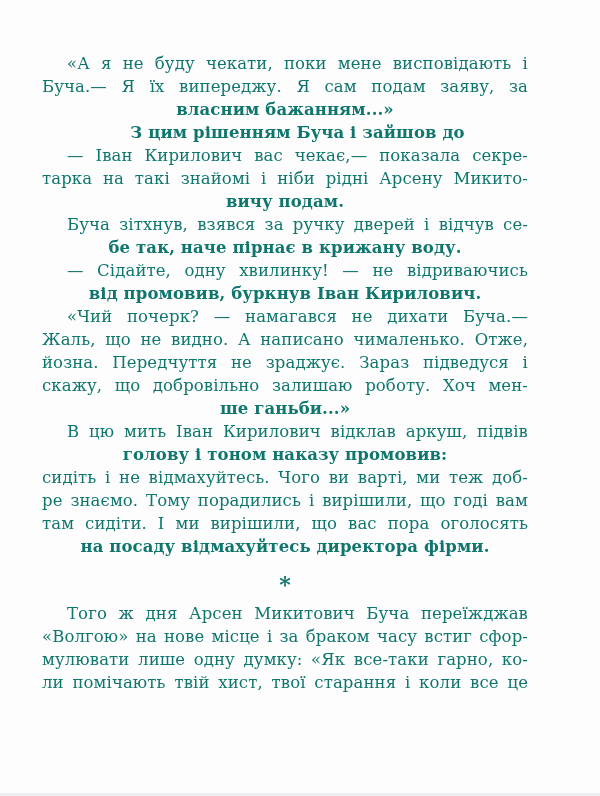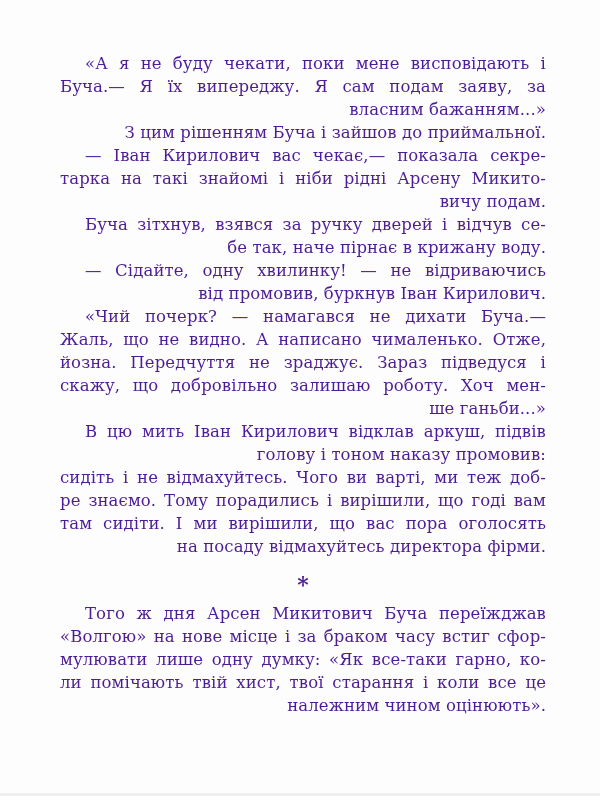--- a/index.html
+++ b/index.html
@@ -10,40 +10,41 @@
     background: #fdfdfd;
     overflow: hidden;
   }
   .page {
     position: relative;
     box-sizing: border-box;
     width: 600px;
     height: 796px;
     background: #fdfdfd;
     font-family: "DejaVu Serif", "Liberation Serif", serif;
-    color: #4c1d95;
-    padding: 52px 0 0 60px;
+    color: #0f766e;
+    padding: 52px 0 0 42px;
   }
   .text-block {
     width: 486px;
   }
   .line {
     height: 23px;
     line-height: 23px;
     font-size: 16.5px;
     letter-spacing: 0.1px;
     overflow: hidden;
     white-space: normal;
   }
   .justify {
     text-align: justify;
     text-align-last: justify;
   }
   .last {
-    text-align: right;
+    text-align: center;
+    font-weight: bold;
   }
   .indent {
     text-indent: 25px;
   }
   .separator {
     height: 44px;
     display: flex;
     align-items: center;
     justify-content: center;
   }
@@ -91,16 +92,15 @@
     <div class="line last">на посаду відмахуйтесь директора фірми.</div>
 
     <div class="separator">
       <span>*</span>
     </div>
 
     <div class="line indent justify">Того ж дня Арсен Микитович Буча переїжджав</div>
     <div class="line justify">«Волгою» на нове місце і за браком часу встиг сфор-</div>
     <div class="line justify">мулювати лише одну думку: «Як все-таки гарно, ко-</div>
     <div class="line justify">ли помічають твій хист, твої старання і коли все це</div>
-    <div class="line last">належним чином оцінюють».</div>
   </div>
   <div class="bottom-edge"></div>
 </div>
 
 </body></html>

